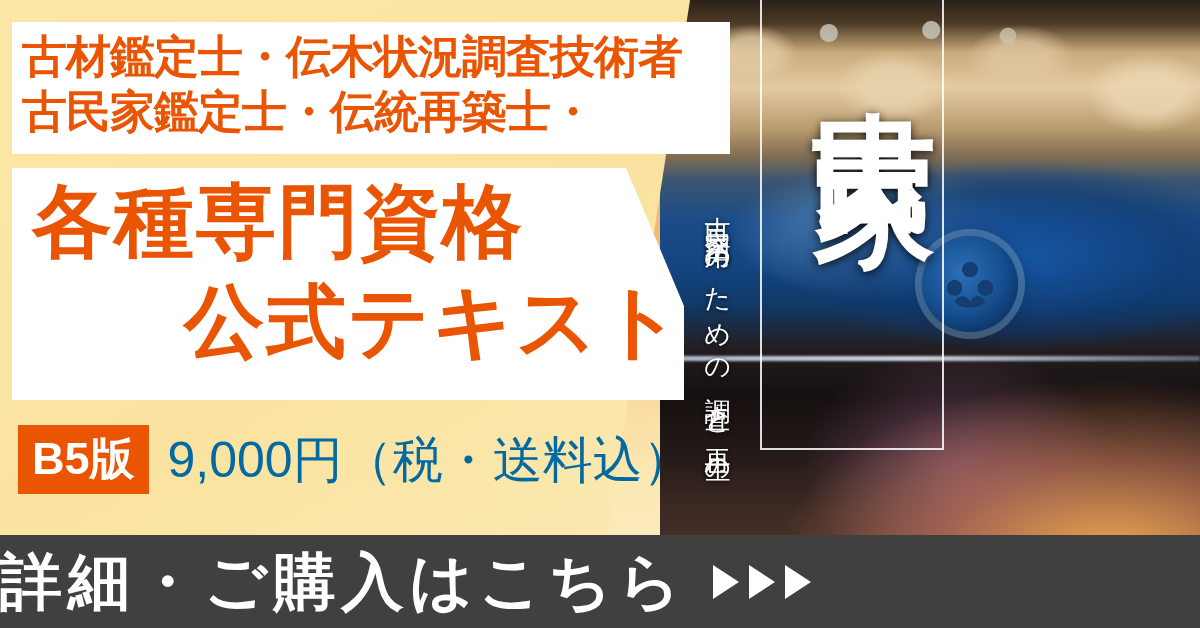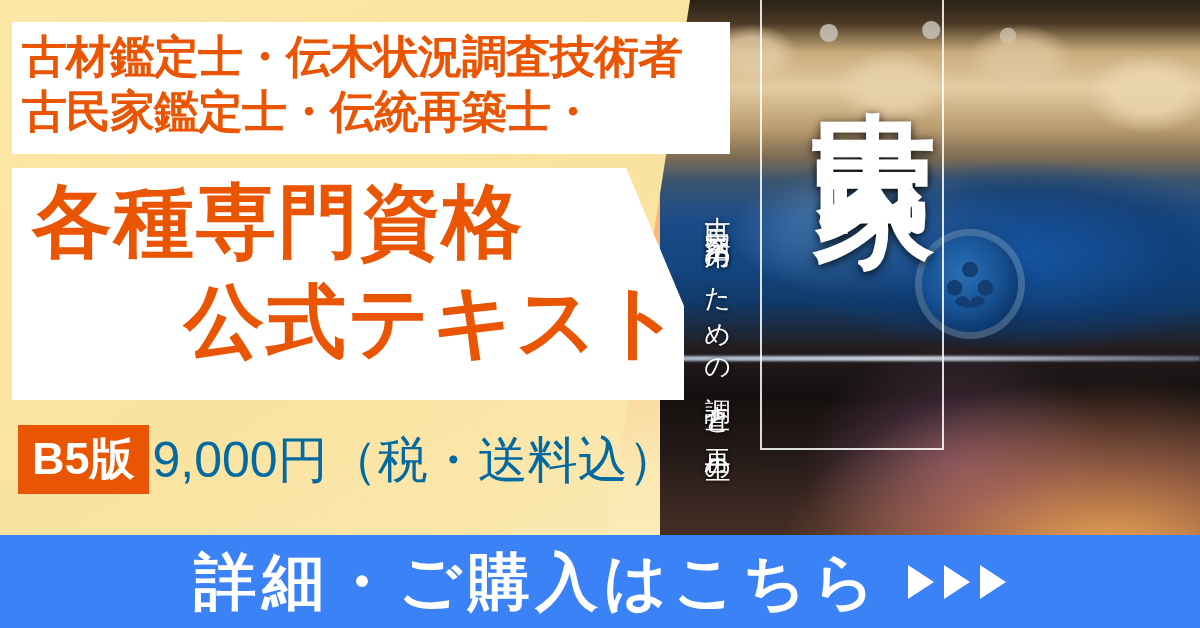--- a/index.html
+++ b/index.html
@@ -134,34 +134,34 @@
     white-space:nowrap;
   }
   .title-2{
     position:absolute;left:168px;top:282px;
     color:#ea5504;font-weight:700;font-size:80px;line-height:1;letter-spacing:2px;
     white-space:nowrap;
     margin-left:16px;
   }
 
   
-  .price-row{position:absolute;left:18px;top:425px;display:flex;align-items:center;gap:4px;}
+  .price-row{position:absolute;left:18px;top:425px;display:flex;align-items:center;gap:19px;}
   .badge{
     background:#ea5504;color:#fff;font-weight:700;font-size:45px;line-height:1;
     padding:11px 14px 13px;letter-spacing:0;white-space:nowrap;
   }
   .price{
     color:#0369a1;font-weight:400;font-size:50px;line-height:1;letter-spacing:0;
     white-space:nowrap;
   }
 
   
   .cta{
-    position:absolute;left:0;top:535px;width:1200px;height:93px;background:#3b82f6;
-    display:flex;align-items:center;justify-content:center;gap:26px;
+    position:absolute;left:0;top:535px;width:1200px;height:93px;background:#404040;
+    display:flex;align-items:center;justify-content:flex-start;gap:26px;
   }
   .cta-label{
     color:#fff;font-weight:700;font-size:62px;line-height:1;letter-spacing:6px;white-space:nowrap;
   }
   .arrows{display:flex;gap:10px;align-items:center;}
   .arrows span{
     width:0;height:0;border-left:26px solid #fff;
     border-top:17px solid transparent;border-bottom:17px solid transparent;
   }
 </style>

